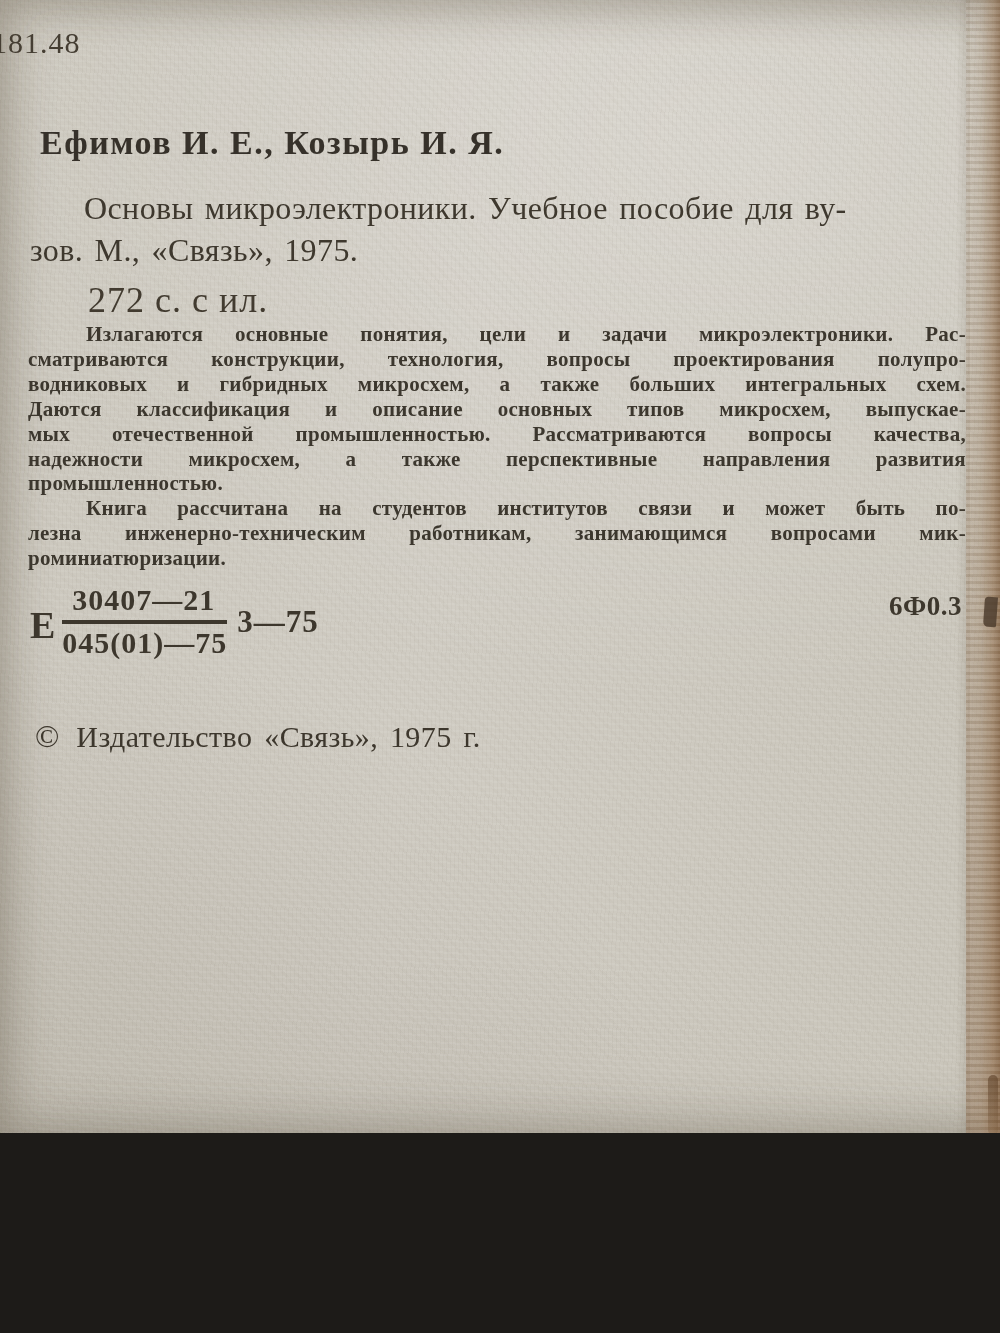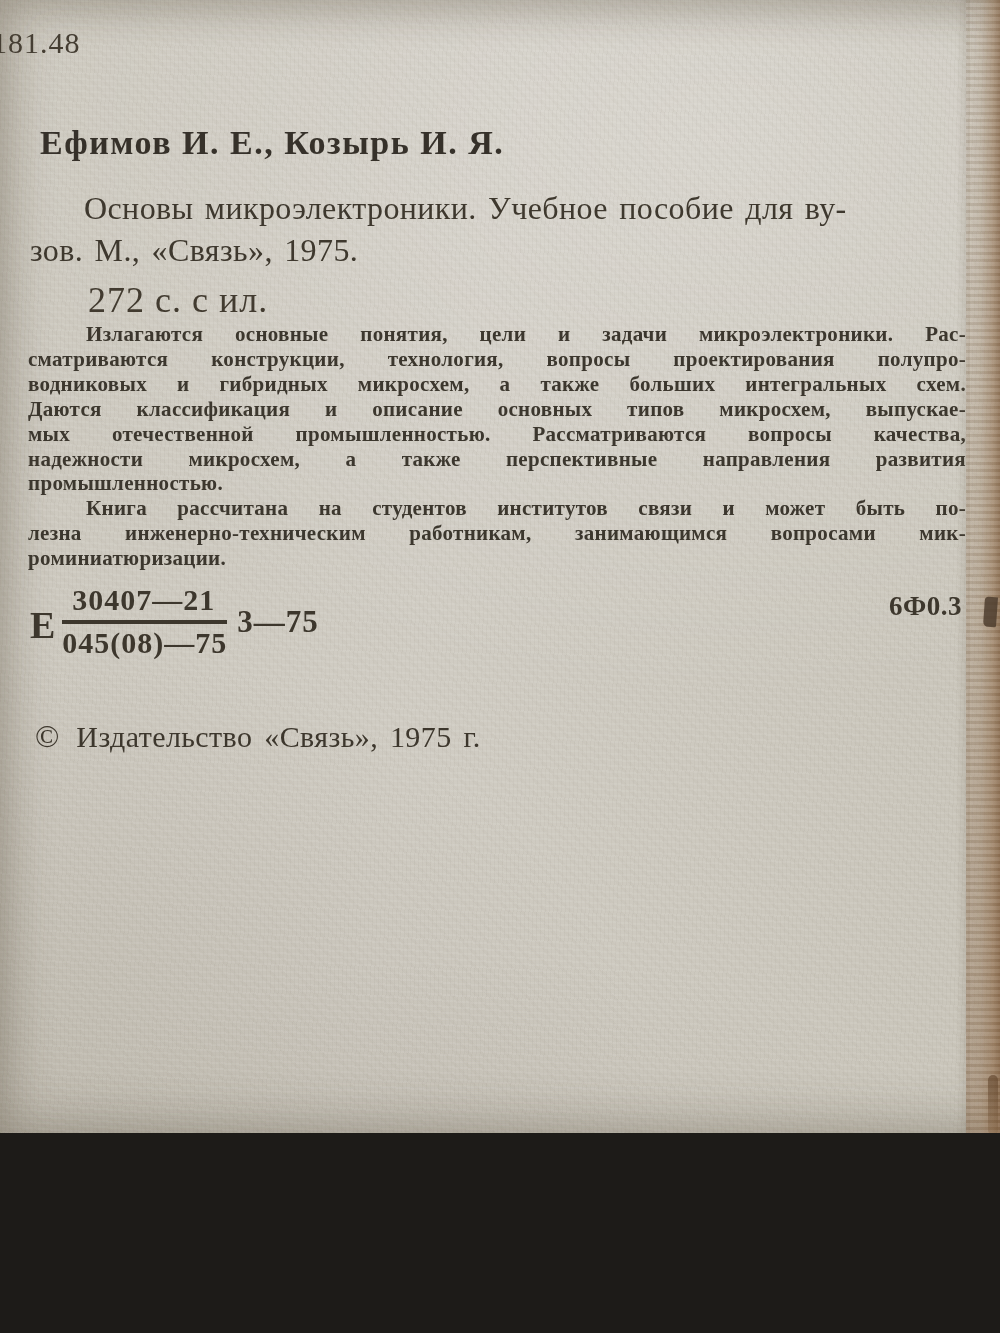--- a/index.html
+++ b/index.html
@@ -139,21 +139,21 @@
     <div class="a-line">промышленностью.</div>
     <div class="a-line j indent">Книга рассчитана на студентов институтов связи и может быть по-</div>
     <div class="a-line j">лезна инженерно-техническим работникам, занимающимся вопросами мик-</div>
     <div class="a-line">роминиатюризации.</div>
   </div>
 
   <div class="layer imprint-row">
     <span class="imprint-letter">Е</span>
     <span class="fraction">
       <span class="frac-num">30407—21</span>
-      <span class="frac-den">045(08)—75</span>
+      <span class="frac-den">045(01)—75</span>
     </span>
     <span class="imprint-suffix">3—75</span>
     <span class="imprint-spacer"></span>
     <span class="category-code">6Ф0.3</span>
   </div>
 
   <div class="layer copyright-row">
     <span class="copyright-symbol">©</span>
     <span class="copyright-text">Издательство «Связь», 1975 г.</span>
   </div>

